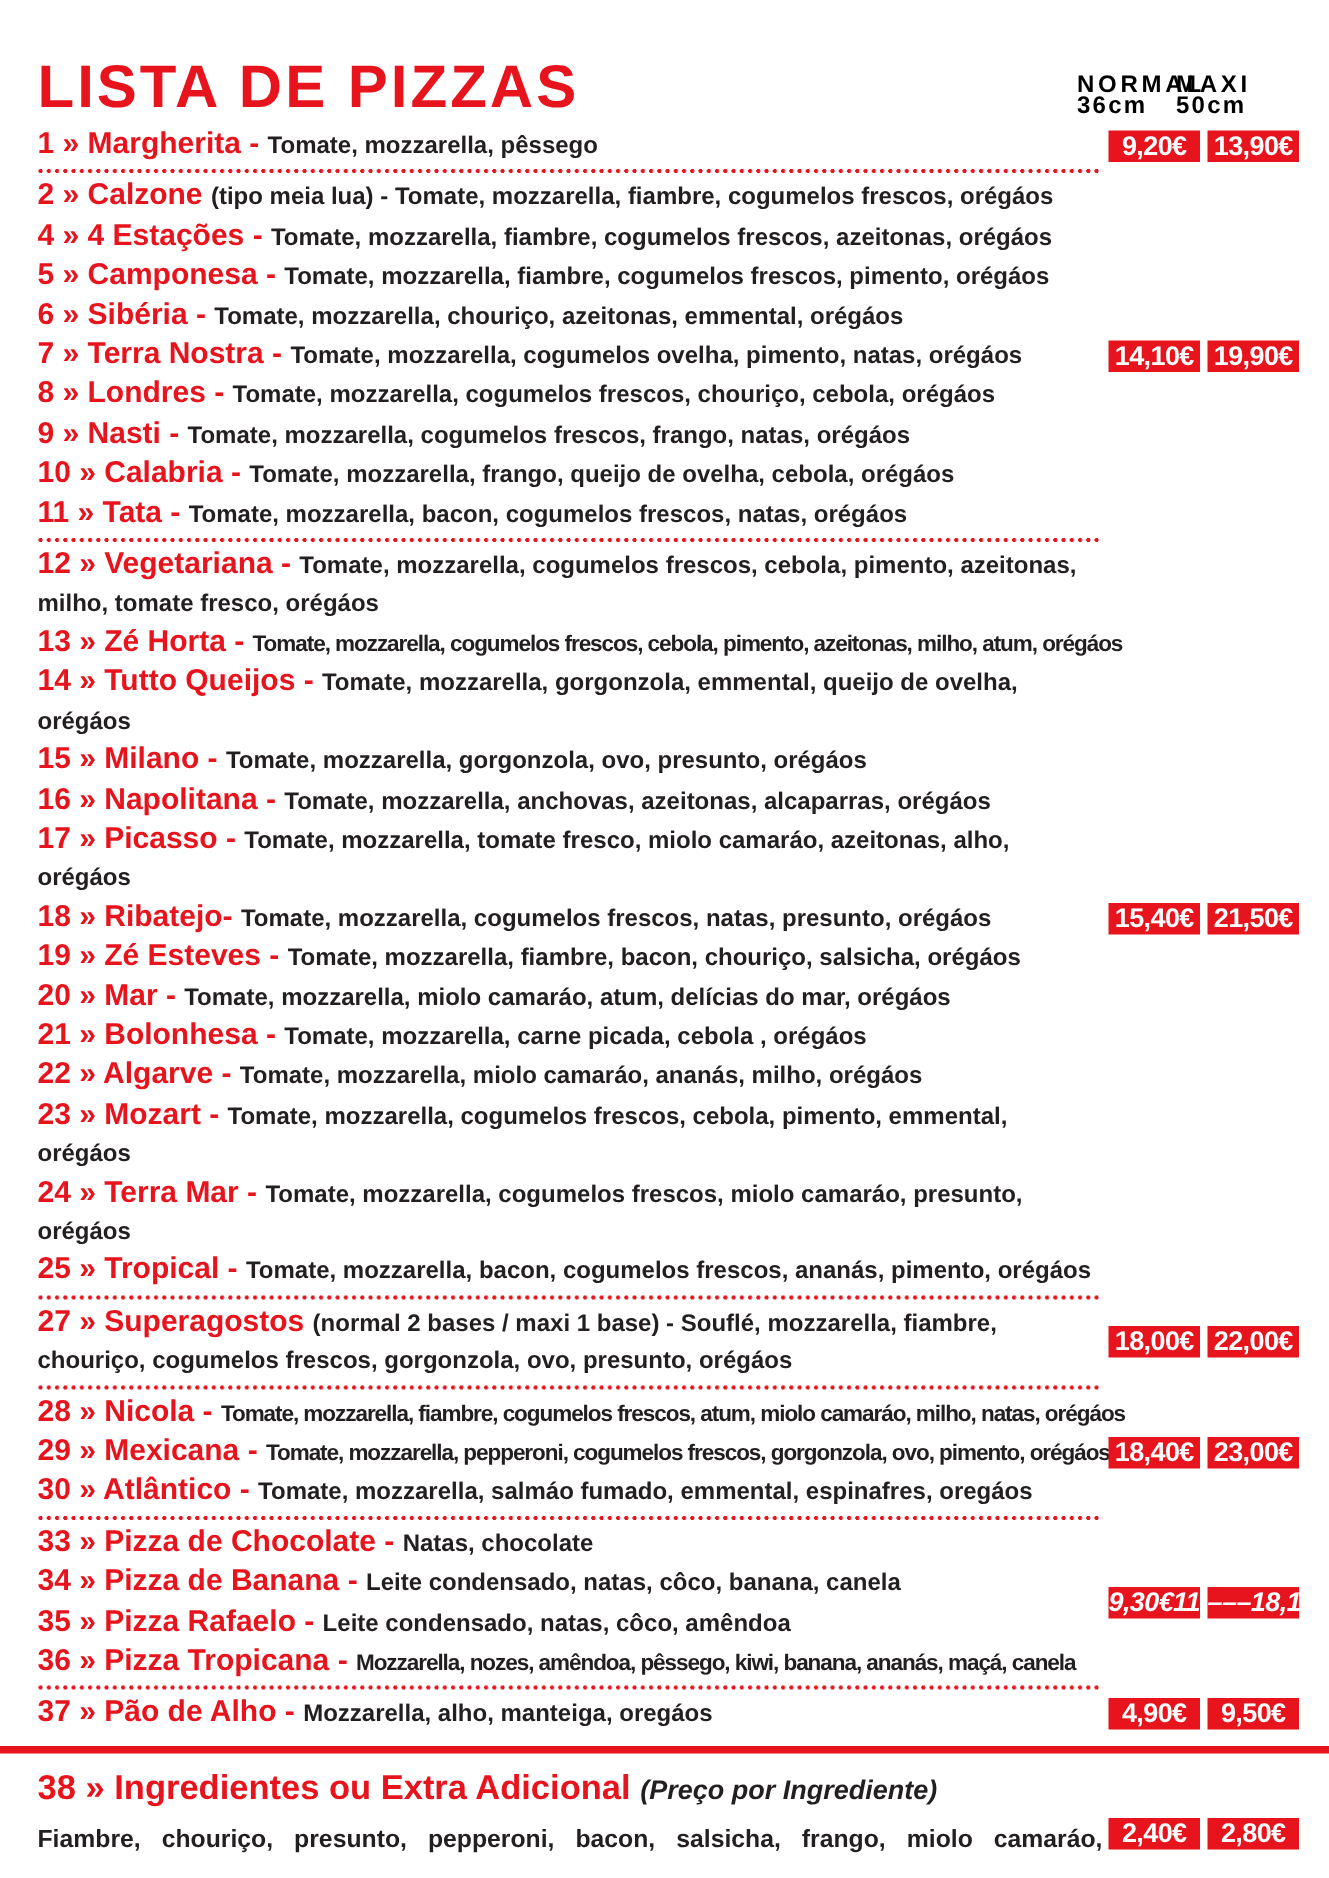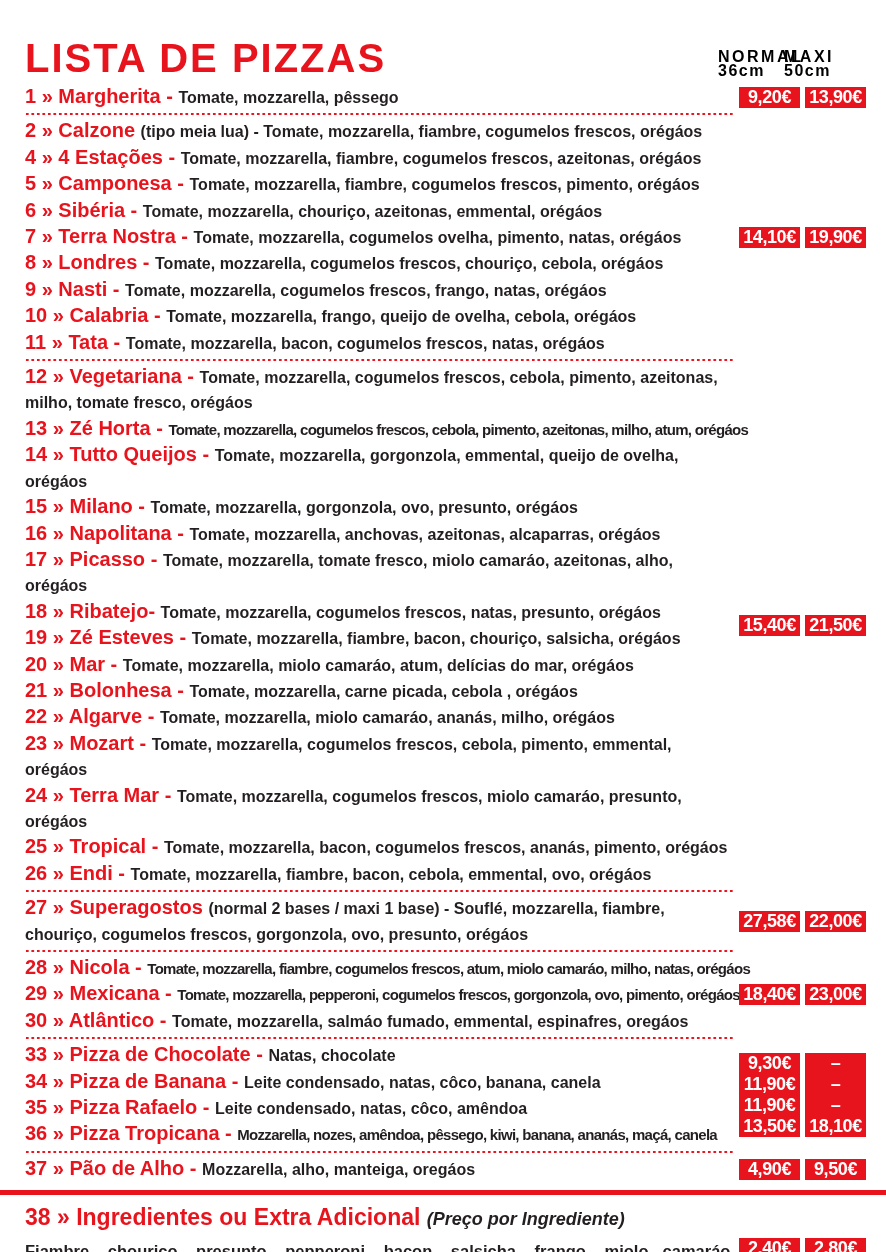--- a/index.html
+++ b/index.html
@@ -24,21 +24,21 @@
   .sec-items { margin-left:25px; width:710px; }
   .item { font-weight:bold; font-size:16px; color:var(--ink); line-height:25.4px; }
   .item .red { color:var(--accent); font-size:20px; }
   .item.condensed { white-space:nowrap; }
   .item.condensed .desc { letter-spacing:-0.7px; font-size:15px; }
 
   .rail { margin-left:4px; display:flex; gap:5px; align-items:center; }
   .pbox { width:61px; background:var(--accent); color:#fff; font-weight:bold;
     font-size:18px; letter-spacing:-0.4px; display:flex; align-items:center;
     justify-content:center; }
-  .pbox.stack { flex-direction:column; justify-content:stretch; padding:0; }
+  .pbox.stack { flex-direction:row; justify-content:stretch; padding:0;font-style:italic; }
   .pcell { flex:1; display:flex; align-items:center; justify-content:center; width:100%; }
 
   .dots { height:4px; margin:2px 0 2px 25px; width:710px;
     background-image:radial-gradient(circle at 2px 2px, var(--accent) 1.3px, transparent 1.5px);
     background-size:5.5px 4px; background-repeat:repeat-x; }
 
   .thick-divider { width:886px; height:5px; background:var(--accent); margin-top:8px; }
 
   .extra-section { display:flex; align-items:stretch; margin-top:7px; }
   .extra-left { margin-left:25px; width:710px; }
@@ -106,34 +106,33 @@
           <div class="item"><span class="red">16 » Napolitana - </span><span class="desc">Tomate, mozzarella, anchovas, azeitonas, alcaparras, orégáos</span></div>
           <div class="item"><span class="red">17 » Picasso - </span><span class="desc">Tomate, mozzarella, tomate fresco, miolo camaráo, azeitonas, alho, orégáos</span></div>
           <div class="item"><span class="red">18 » Ribatejo- </span><span class="desc">Tomate, mozzarella, cogumelos frescos, natas, presunto, orégáos</span></div>
           <div class="item"><span class="red">19 » Zé Esteves - </span><span class="desc">Tomate, mozzarella, fiambre, bacon, chouriço, salsicha, orégáos</span></div>
           <div class="item"><span class="red">20 » Mar - </span><span class="desc">Tomate, mozzarella, miolo camaráo, atum, delícias do mar, orégáos</span></div>
           <div class="item"><span class="red">21 » Bolonhesa - </span><span class="desc">Tomate, mozzarella, carne picada, cebola , orégáos</span></div>
           <div class="item"><span class="red">22 » Algarve - </span><span class="desc">Tomate, mozzarella, miolo camaráo, ananás, milho, orégáos</span></div>
           <div class="item"><span class="red">23 » Mozart - </span><span class="desc">Tomate, mozzarella, cogumelos frescos, cebola, pimento, emmental, orégáos</span></div>
           <div class="item"><span class="red">24 » Terra Mar - </span><span class="desc">Tomate, mozzarella, cogumelos frescos, miolo camaráo, presunto, orégáos</span></div>
           <div class="item"><span class="red">25 » Tropical - </span><span class="desc">Tomate, mozzarella, bacon, cogumelos frescos, ananás, pimento, orégáos</span></div>
-          <div class="item"><span class="red">26 » Endi - </span><span class="desc">Tomate, mozzarella, fiambre, bacon, cebola, emmental, ovo, orégáos</span></div>
         </div>
         <div class="rail">
           <div class="pbox">15,40€</div>
           <div class="pbox">21,50€</div>
         </div>
       </div>
       <div class="dots"></div>
       <div class="section">
         <div class="sec-items">
           <div class="item"><span class="red">27 » Superagostos </span><span class="desc">(normal 2 bases / maxi 1 base) - Souflé, mozzarella, fiambre, chouriço, cogumelos frescos, gorgonzola, ovo, presunto, orégáos</span></div>
         </div>
         <div class="rail">
-          <div class="pbox">27,58€</div>
+          <div class="pbox">18,00€</div>
           <div class="pbox">22,00€</div>
         </div>
       </div>
       <div class="dots"></div>
       <div class="section">
         <div class="sec-items">
           <div class="item condensed"><span class="red">28 » Nicola - </span><span class="desc">Tomate, mozzarella, fiambre, cogumelos frescos, atum, miolo camaráo, milho, natas, orégáos</span></div>
           <div class="item condensed"><span class="red">29 » Mexicana - </span><span class="desc">Tomate, mozzarella, pepperoni, cogumelos frescos, gorgonzola, ovo, pimento, orégáos</span></div>
           <div class="item"><span class="red">30 » Atlântico - </span><span class="desc">Tomate, mozzarella, salmáo fumado, emmental, espinafres, oregáos</span></div>
         </div>

